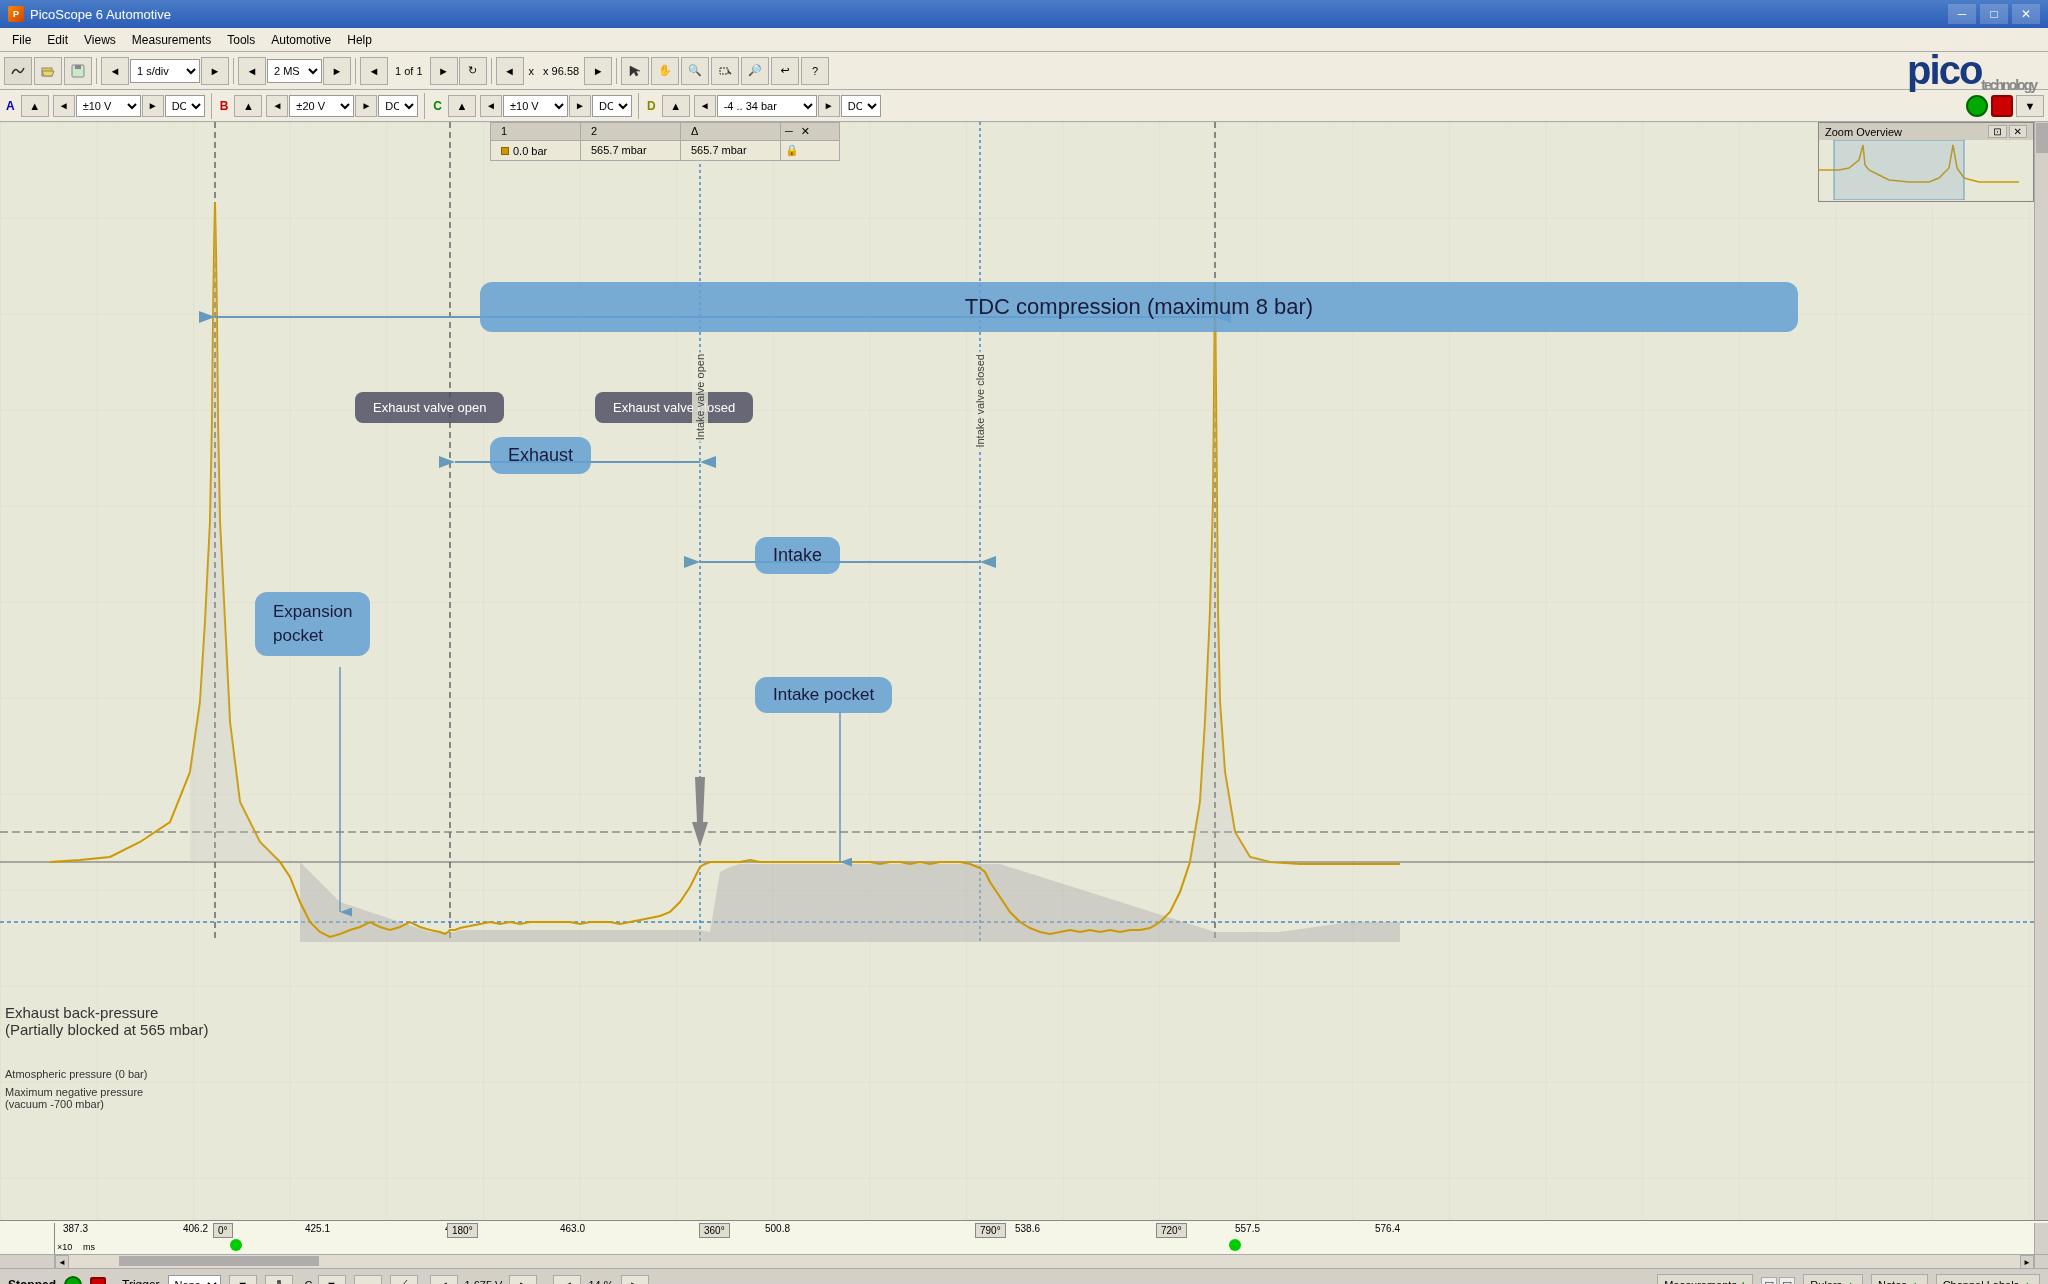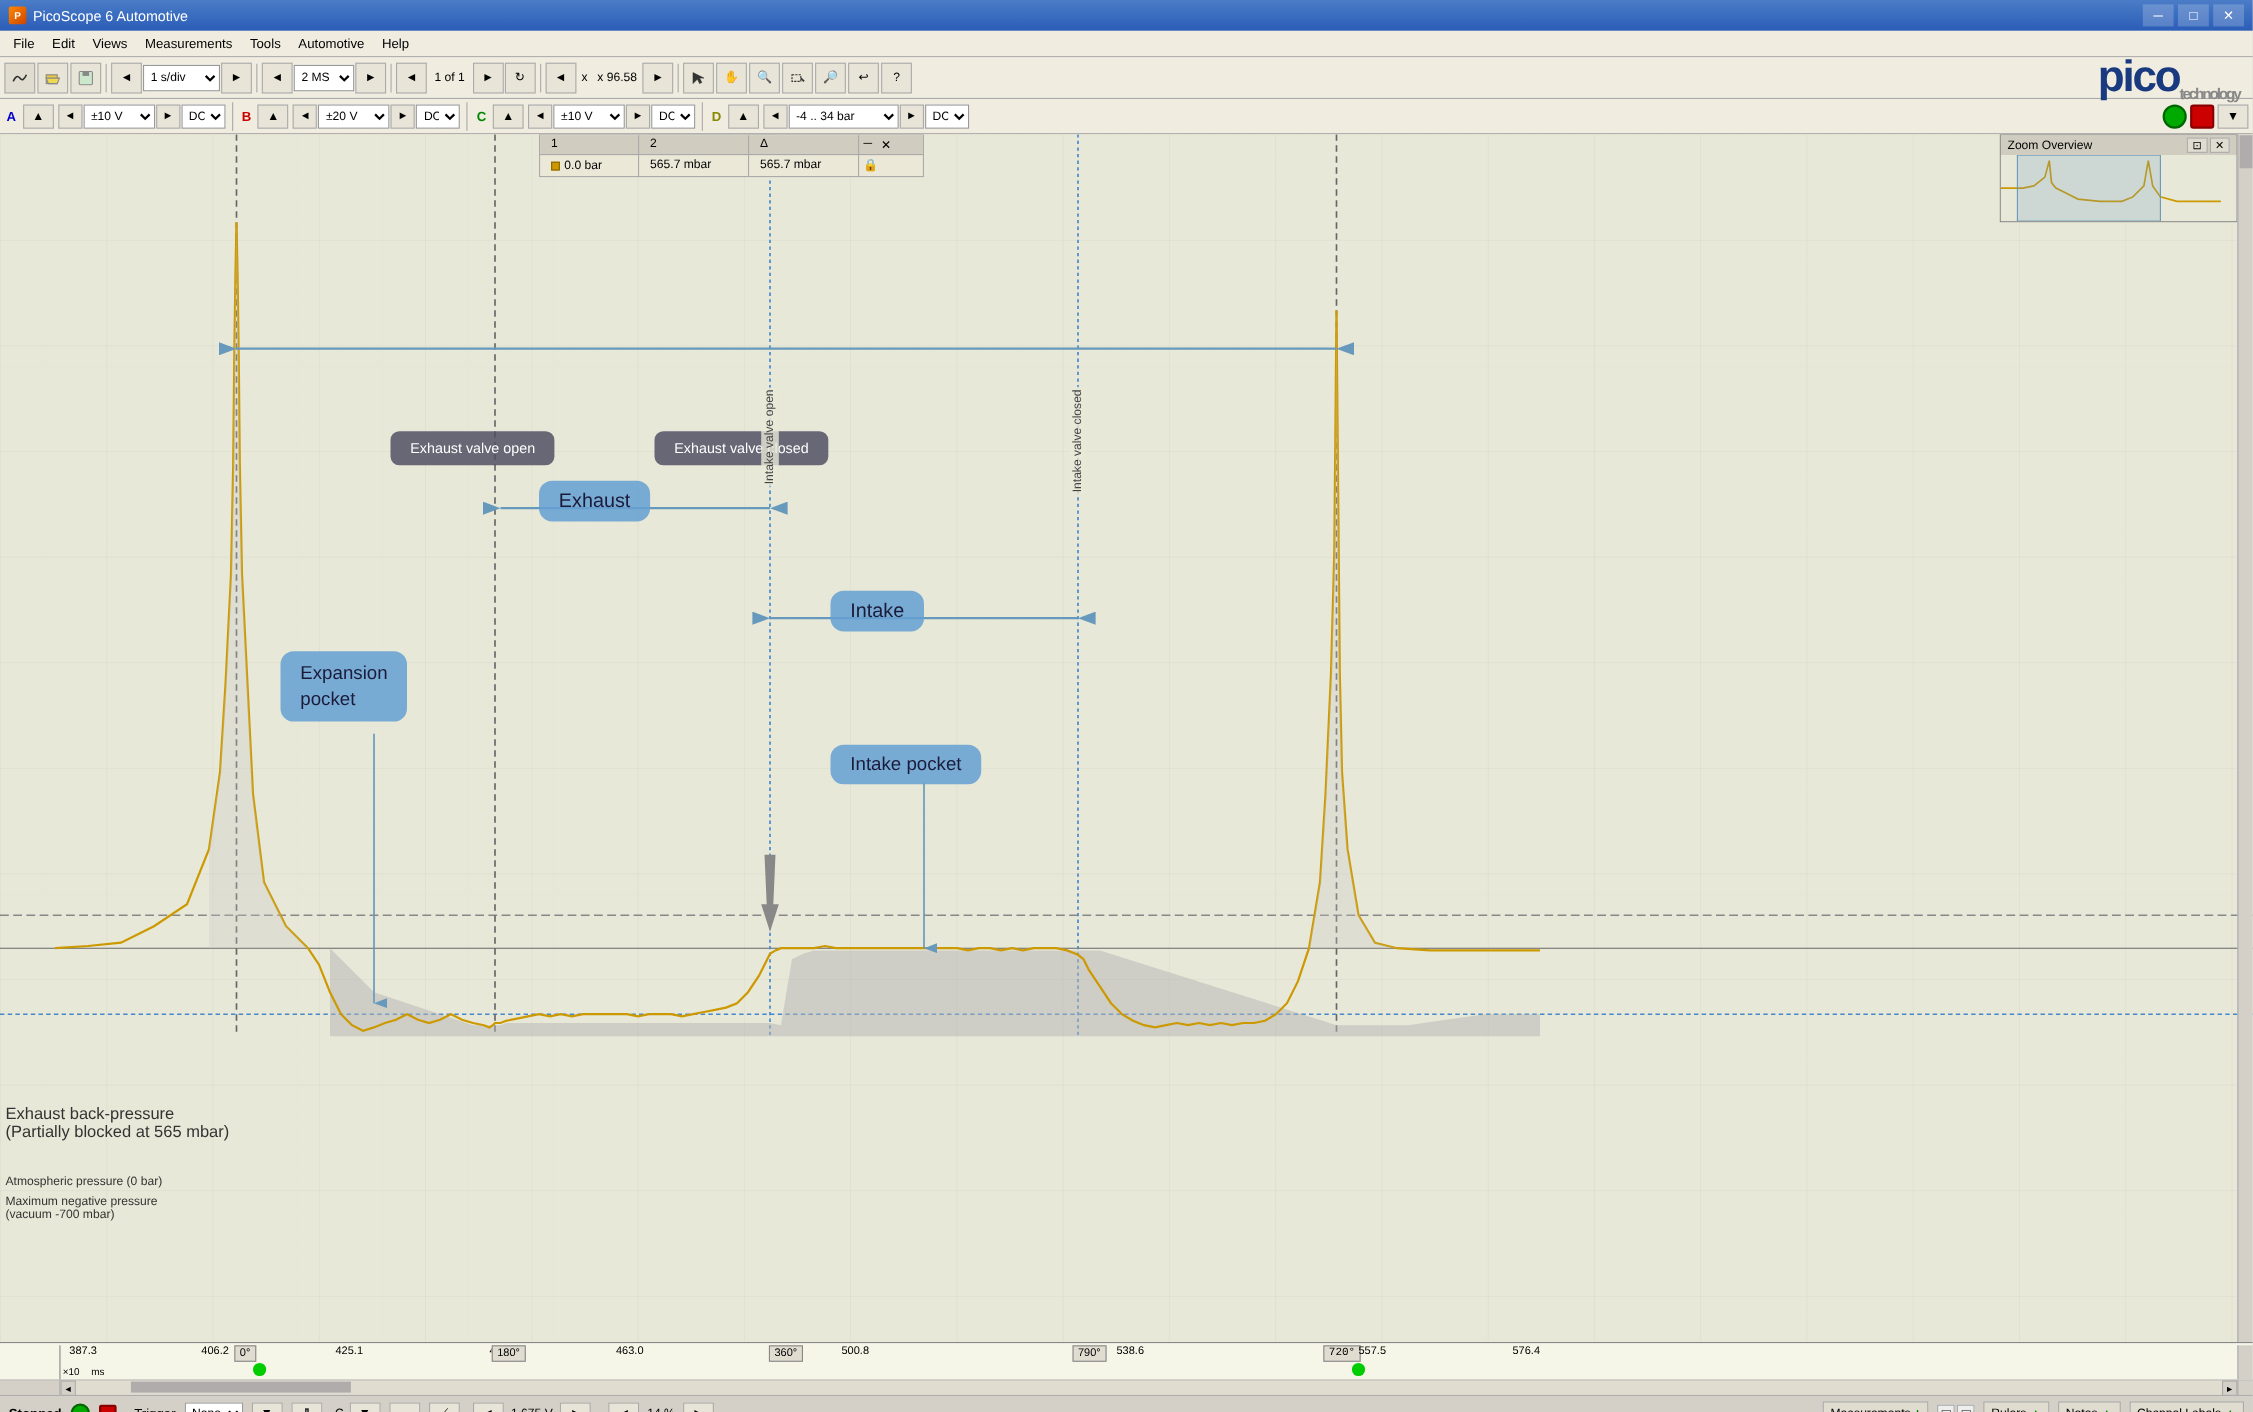--- a/index.html
+++ b/index.html
@@ -465,20 +465,23 @@
       <div style="height:60px;background:#e8e8d8;position:relative;">
         <svg width="100%" height="60">
           <rect width="100%" height="100%" fill="#e8e8d8"></rect>
           <path d="M 0,30 L 20,30 L 30,28 L 40,20 L 44,5 L 46,25 L 50,30 L 60,35 L 70,40 L 90,42 L 100,42 L 110,42 L 120,38 L 130,28 L 134,5 L 138,28 L 145,38 L 160,42 L 180,42 L 200,42" fill="none" stroke="#cc9900" stroke-width="1.5"></path>
 
           <rect x="15" y="0" width="130" height="60" fill="rgba(100,150,200,0.2)" stroke="#6699bb" stroke-width="1"></rect>
         </svg>
       </div>
     </div>
 
+    <div class="annotation-box large" style="position:absolute;top:160px;left:480px;right:250px;text-align:center;">
+      <span>TDC compression (maximum 8 bar)</span>
+    </div>
 
     <div class="annotation-box dark" style="position:absolute;top:270px;left:355px;">
       <span>Exhaust valve open</span>
     </div>
 
     <div class="annotation-box dark" style="position:absolute;top:270px;left:595px;">
       <span>Exhaust valve closed</span>
     </div>
 
     <div class="annotation-box" style="position:absolute;top:315px;left:490px;font-size:18px;">
@@ -550,21 +553,21 @@
     </div>
 
     <span style="position:absolute;left:710px;font-size:10px;">500.8</span>
 
     <div style="position:absolute;left:920px;top:0;display:flex;flex-direction:column;align-items:center;">
       <div style="background:#e0dcd0;border:1px solid #888;padding:1px 4px;font-size:10px;">790°</div>
     </div>
 
     <span style="position:absolute;left:960px;font-size:10px;">538.6</span>
 
-    <div style="position:absolute;left:1148px;top:0;display:flex;flex-direction:column;align-items:flex-end;font-family:Liberation Mono, monospace;">
+    <div style="position:absolute;left:1101px;top:0;display:flex;flex-direction:column;align-items:flex-end;">
       <div style="background:#e0dcd0;border:1px solid #888;padding:1px 4px;font-size:10px;">720°</div>
     </div>
 
     <span style="position:absolute;left:1180px;font-size:10px;">557.5</span>
     <span style="position:absolute;left:1320px;font-size:10px;">576.4</span>
 
     <div style="position:absolute;left:175px;top:16px;width:12px;height:12px;background:#00cc00;border-radius:50%;"></div>
     <div style="position:absolute;left:1174px;top:16px;width:12px;height:12px;background:#00cc00;border-radius:50%;"></div>
 
     <span style="position:absolute;left:2px;bottom:2px;font-size:9px;">×10</span>

